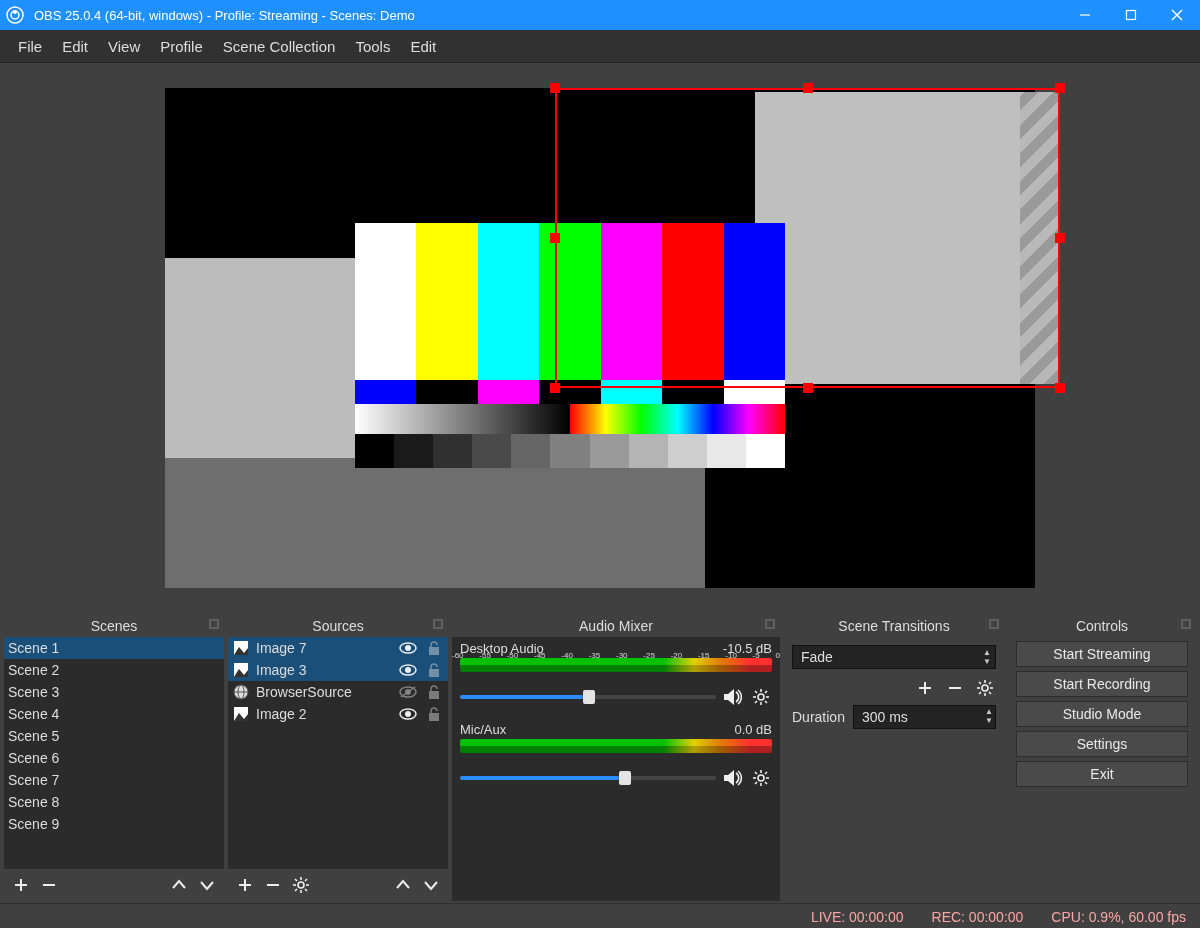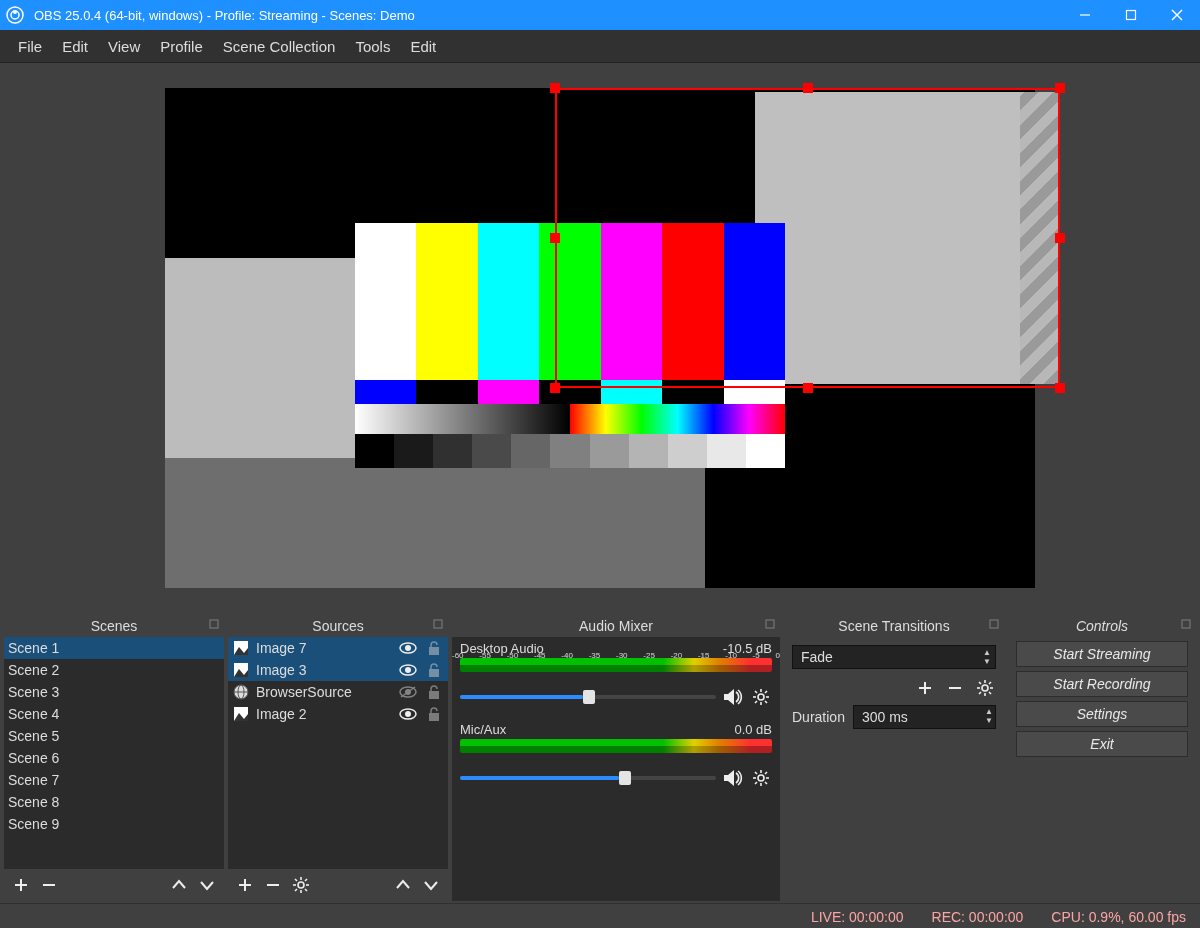--- a/index.html
+++ b/index.html
@@ -85,21 +85,21 @@
 .ctrl-btn { margin:4px 8px; height:26px; background:#4a4a4a; color:#e8e8e8; font-size:14px; display:flex; align-items:center; justify-content:center; border:1px solid #2d2d2d; border-radius:0; }
 
 
 .statusbar { height:26px; background:#404040; display:flex; align-items:center; justify-content:flex-end; gap:28px; padding:0 14px; color:#fca5a5; font-size:14px; border-top:1px solid #303030;}
 
 
 .p-scenes { width: 220px; }
 .p-sources { width: 220px; }
 .p-mixer  { width: 328px; }
 .p-trans  { width: 220px; }
-.p-ctrls  { flex:1;font-style:italic; }
+.p-ctrls  { flex:1; }
 
 svg { display:block; }
 </style>
 </head>
 <body>
 
 <div class="titlebar">
   <div class="icon-wrap">
     <svg width="18" height="18" viewBox="0 0 18 18">
         <circle cx="9" cy="9" r="8" fill="none" stroke="#fff" stroke-width="1.5"></circle>
@@ -572,20 +572,21 @@
       <span>Controls</span>
       <span class="detach">
           <svg width="12" height="12">
             <rect x="2" y="2" width="8" height="8" fill="none" stroke="#aaa"></rect>
           </svg>
         </span>
     </div>
     <div class="panel-body" style="background:#404040">
       <div class="ctrl-btn">Start Streaming</div>
       <div class="ctrl-btn">Start Recording</div>
+      <div class="ctrl-btn">Studio Mode</div>
       <div class="ctrl-btn">Settings</div>
       <div class="ctrl-btn">Exit</div>
     </div>
   </div>
 
 </div>
 
 <div class="statusbar">
   <span>LIVE: 00:00:00</span>
   <span>REC: 00:00:00</span>

